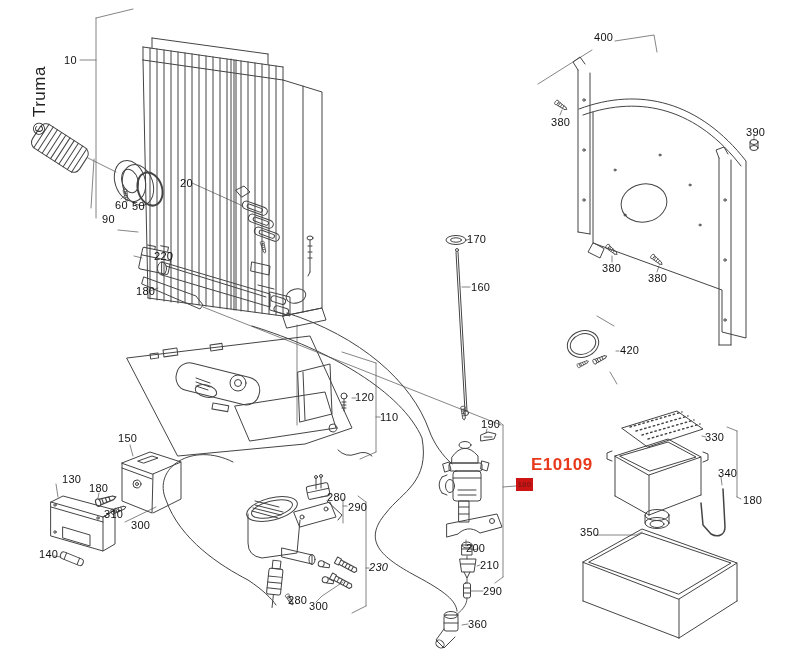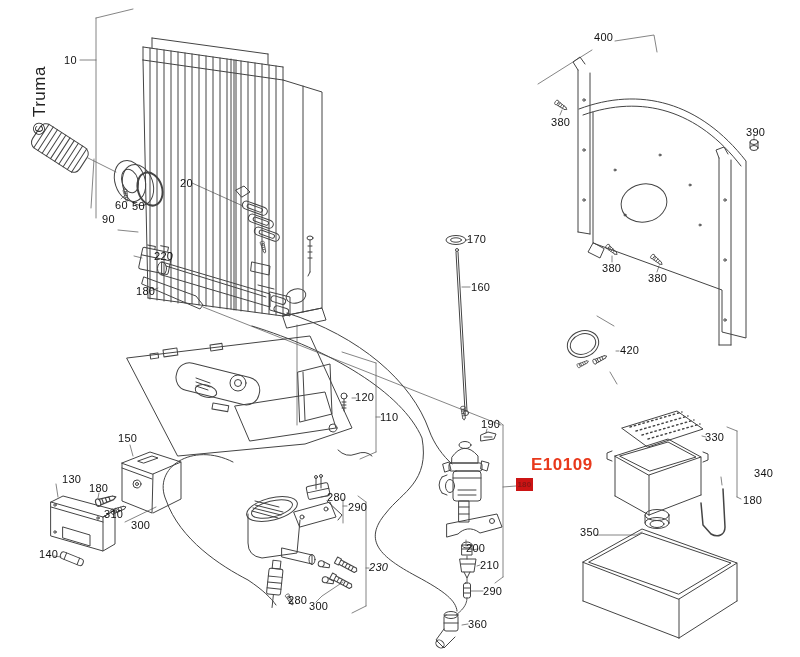--- a/index.html
+++ b/index.html
@@ -341,17 +341,17 @@
       <div class="part-label" style="left: 369px; top: 561px; font-style: italic;">230</div>
       <div class="part-label" style="left: 288px; top: 594px;">280</div>
       <div class="part-label" style="left: 309px; top: 600px;">300</div>
       <div class="part-label" style="left: 594px; top: 31px;">400</div>
       <div class="part-label" style="left: 551px; top: 116px;">380</div>
       <div class="part-label" style="left: 746px; top: 126px;">390</div>
       <div class="part-label" style="left: 602px; top: 262px;">380</div>
       <div class="part-label" style="left: 648px; top: 272px;">380</div>
       <div class="part-label" style="left: 620px; top: 344px;">420</div>
       <div class="part-label" style="left: 705px; top: 431px;">330</div>
-      <div class="part-label" style="left: 754px; top: 467px;">340</div>
+      <div class="part-label" style="left: 718px; top: 467px;">340</div>
       <div class="part-label" style="left: 743px; top: 494px;">180</div>
       <div class="part-label" style="left: 580px; top: 526px;">350</div>
     </div>
 </div>
 
 </body></html>

